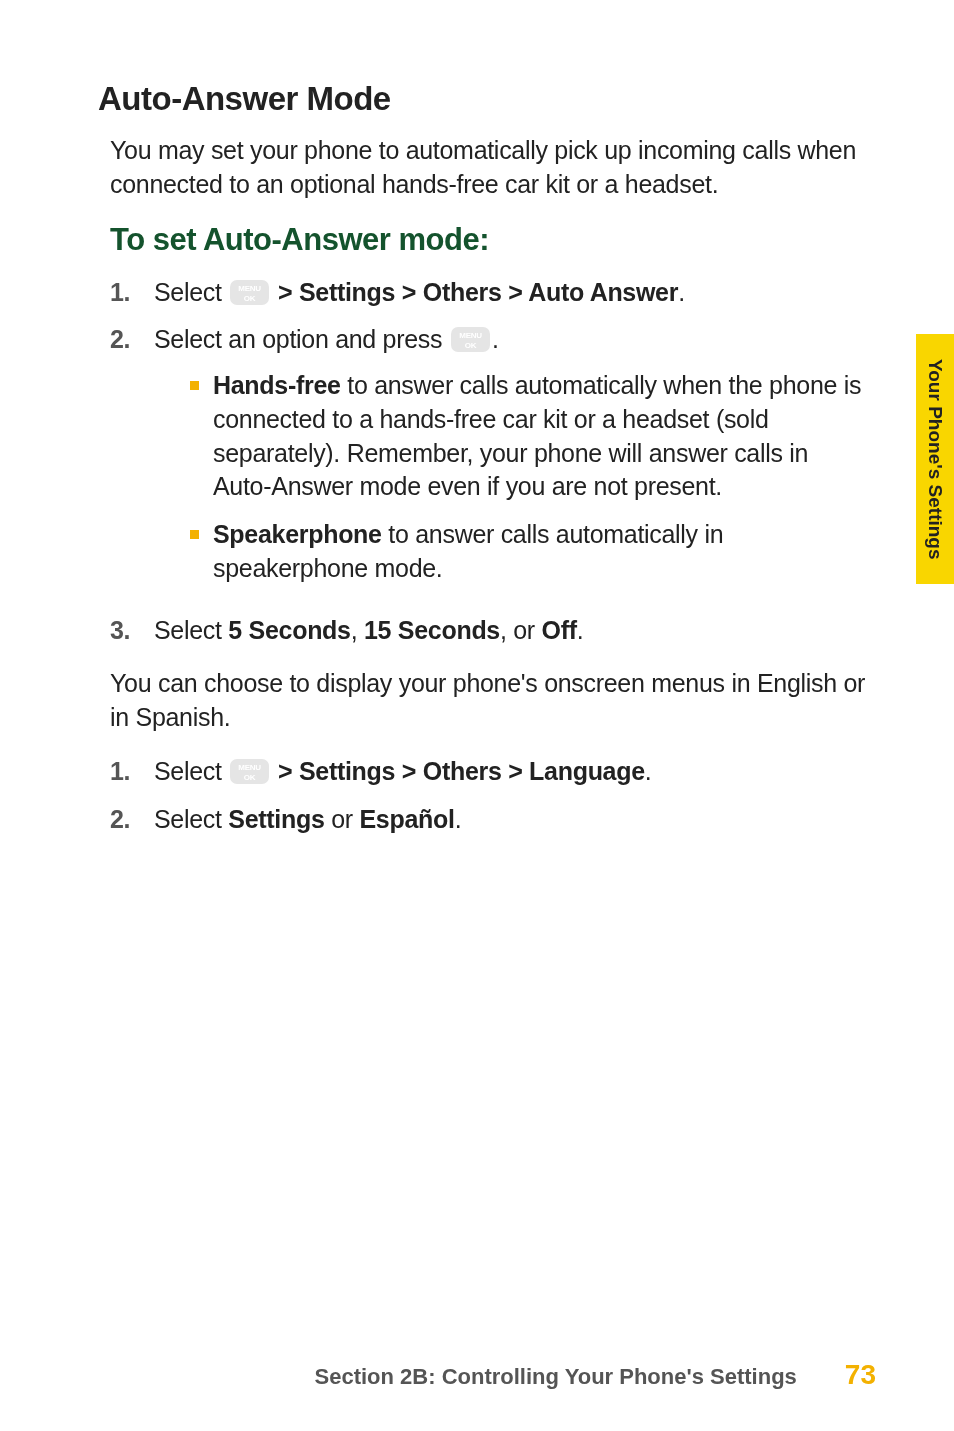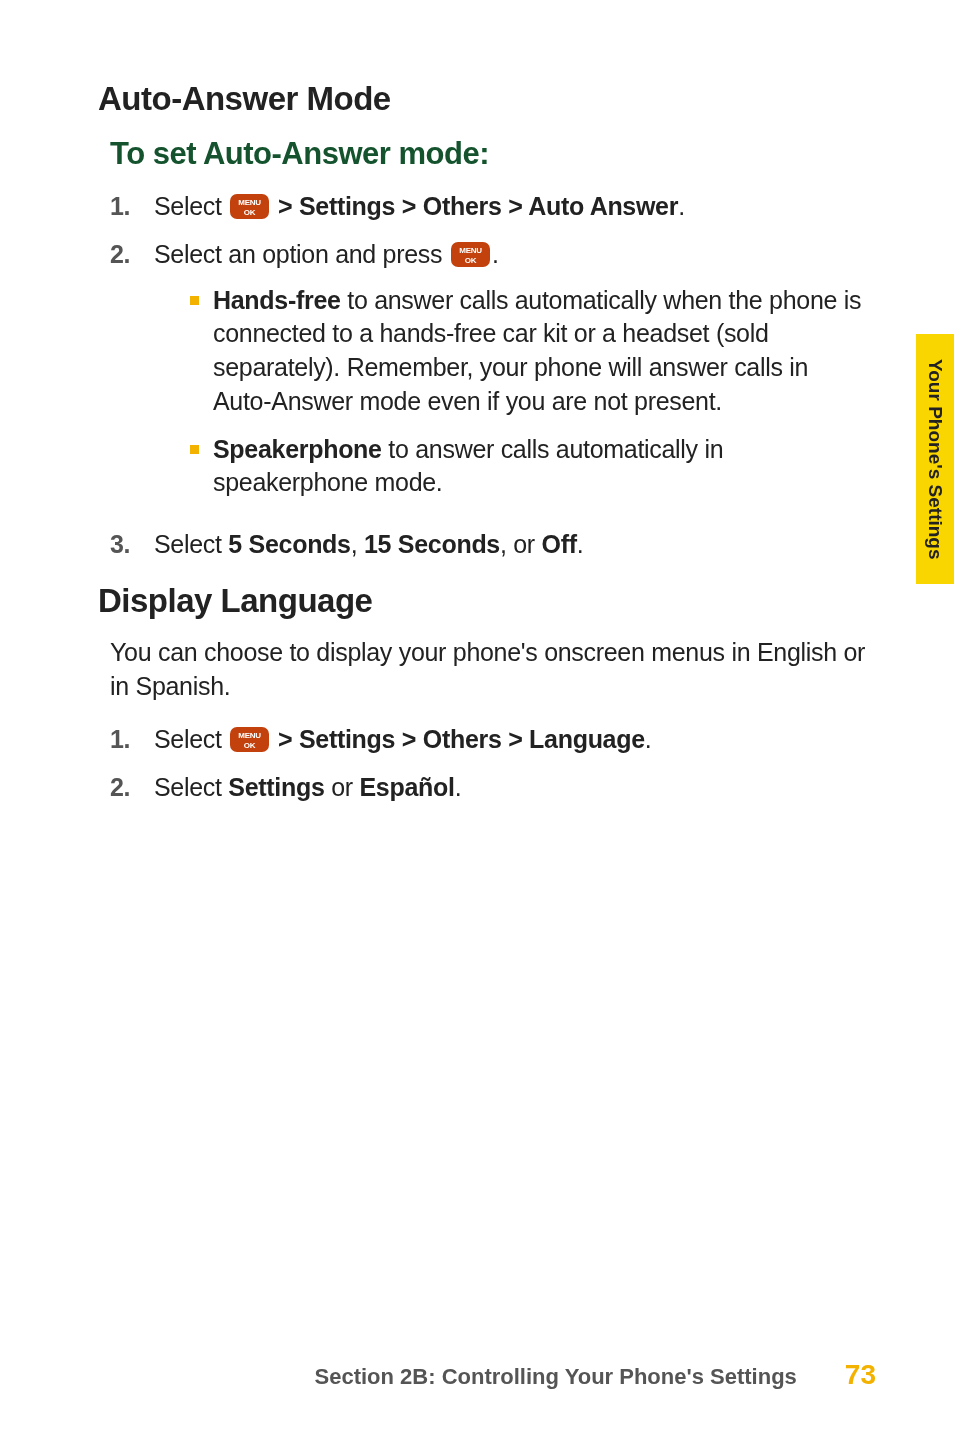--- a/index.html
+++ b/index.html
@@ -80,21 +80,21 @@
   }
   .b {
     font-weight: 700;
   }
   .menu-key {
     display: inline-flex;
     align-items: center;
     justify-content: center;
     width: 39px;
     height: 25px;
-    background: #c2410c;
+    background: #e5e5e5;
     border-radius: 7px;
     vertical-align: -4px;
     margin: 0 2px;
   }
   .menu-key svg text {
     fill: #fff;
     font-family: Arial, sans-serif;
     font-weight: 700;
   }
   
@@ -139,20 +139,21 @@
 <body>
 
 <div class="side-tab">
   <span>Your Phone's Settings</span>
 </div>
 
 <div class="page">
 
   <h2 class="section-heading">Auto-Answer Mode</h2>
 
+  <p class="body-text">You may set your phone to automatically pick up incoming calls when connected to an optional hands-free car kit or a headset.</p>
 
   <p class="subheading">To set Auto-Answer mode:</p>
 
   <ol class="numbered">
     <li>
       <span class="num">1.</span>
       <span class="li-body">
         <span>Select </span><span class="menu-key">
             <svg width="39" height="25" viewBox="0 0 39 25">
               <text x="19.5" y="11" text-anchor="middle" font-size="8">MENU</text>
@@ -183,21 +184,20 @@
       </span>
     </li>
     <li>
       <span class="num">3.</span>
       <span class="li-body">
         <span>Select </span><span class="b">5 Seconds</span><span>, </span><span class="b">15 Seconds</span><span>, or </span><span class="b">Off</span><span>.</span>
       </span>
     </li>
   </ol>
 
-  <h2 class="section-heading">Display Language</h2>
 
   <p class="body-text">You can choose to display your phone's onscreen menus in English or in Spanish.</p>
 
 
   <ol class="numbered">
     <li>
       <span class="num">1.</span>
       <span class="li-body">
         <span>Select </span><span class="menu-key">
             <svg width="39" height="25" viewBox="0 0 39 25">

